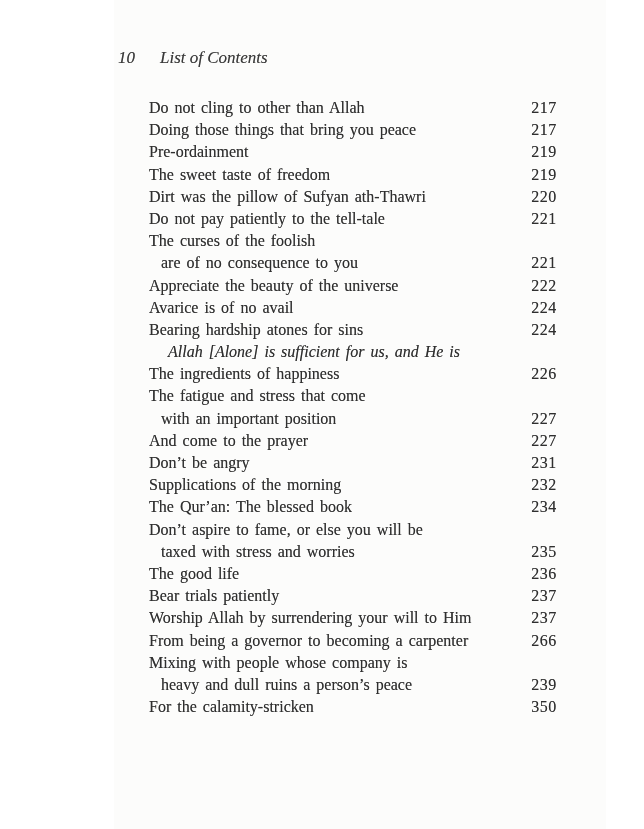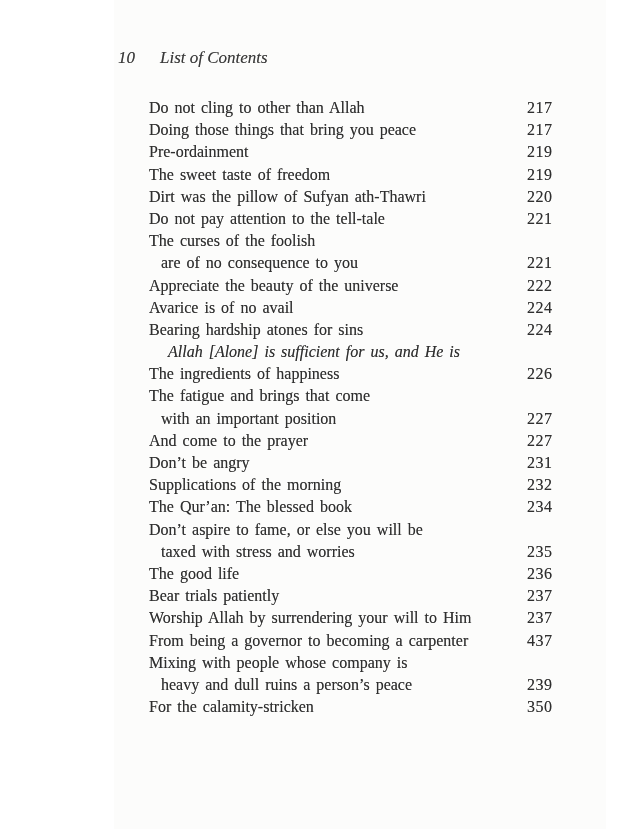--- a/index.html
+++ b/index.html
@@ -61,21 +61,21 @@
     word-spacing: 2px;
   }
   .toc-title {
     flex: 1 1 auto;
     white-space: nowrap;
     overflow: hidden;
   }
   .toc-page {
     flex: 0 0 auto;
     width: 34px;
-    text-align: left;
+    text-align: center;
     letter-spacing: 0.5px;
   }
   .indent-1 .toc-title { padding-left: 12px; }
   .indent-2 .toc-title { padding-left: 19px; }
   .indent-3 .toc-title { padding-left: 41px; }
   .style-italic .toc-title { font-style: italic; }
 </style>
 </head>
 <body>
 
@@ -101,21 +101,21 @@
       </div>
       <div class="toc-row indent-0 style-normal">
         <span class="toc-title">The sweet taste of freedom</span>
         <span class="toc-page">219</span>
       </div>
       <div class="toc-row indent-0 style-normal">
         <span class="toc-title">Dirt was the pillow of Sufyan ath-Thawri</span>
         <span class="toc-page">220</span>
       </div>
       <div class="toc-row indent-0 style-normal">
-        <span class="toc-title">Do not pay attention to the tell-tale</span>
+        <span class="toc-title">Do not pay patiently to the tell-tale</span>
         <span class="toc-page">221</span>
       </div>
       <div class="toc-row indent-0 style-normal">
         <span class="toc-title">The curses of the foolish</span>
         <span class="toc-page"></span>
       </div>
       <div class="toc-row indent-1 style-normal">
         <span class="toc-title">are of no consequence to you</span>
         <span class="toc-page">221</span>
       </div>
@@ -133,21 +133,21 @@
       </div>
       <div class="toc-row indent-2 style-italic">
         <span class="toc-title">Allah [Alone] is sufficient for us, and He is</span>
         <span class="toc-page"></span>
       </div>
       <div class="toc-row indent-0 style-normal">
         <span class="toc-title">The ingredients of happiness</span>
         <span class="toc-page">226</span>
       </div>
       <div class="toc-row indent-0 style-normal">
-        <span class="toc-title">The fatigue and brings that come</span>
+        <span class="toc-title">The fatigue and stress that come</span>
         <span class="toc-page"></span>
       </div>
       <div class="toc-row indent-1 style-normal">
         <span class="toc-title">with an important position</span>
         <span class="toc-page">227</span>
       </div>
       <div class="toc-row indent-0 style-normal">
         <span class="toc-title">And come to the prayer</span>
         <span class="toc-page">227</span>
       </div>
@@ -178,21 +178,21 @@
       <div class="toc-row indent-0 style-normal">
         <span class="toc-title">Bear trials patiently</span>
         <span class="toc-page">237</span>
       </div>
       <div class="toc-row indent-0 style-normal">
         <span class="toc-title">Worship Allah by surrendering your will to Him</span>
         <span class="toc-page">237</span>
       </div>
       <div class="toc-row indent-0 style-normal">
         <span class="toc-title">From being a governor to becoming a carpenter</span>
-        <span class="toc-page">437</span>
+        <span class="toc-page">266</span>
       </div>
       <div class="toc-row indent-0 style-normal">
         <span class="toc-title">Mixing with people whose company is</span>
         <span class="toc-page"></span>
       </div>
       <div class="toc-row indent-1 style-normal">
         <span class="toc-title">heavy and dull ruins a person’s peace</span>
         <span class="toc-page">239</span>
       </div>
       <div class="toc-row indent-0 style-normal">

